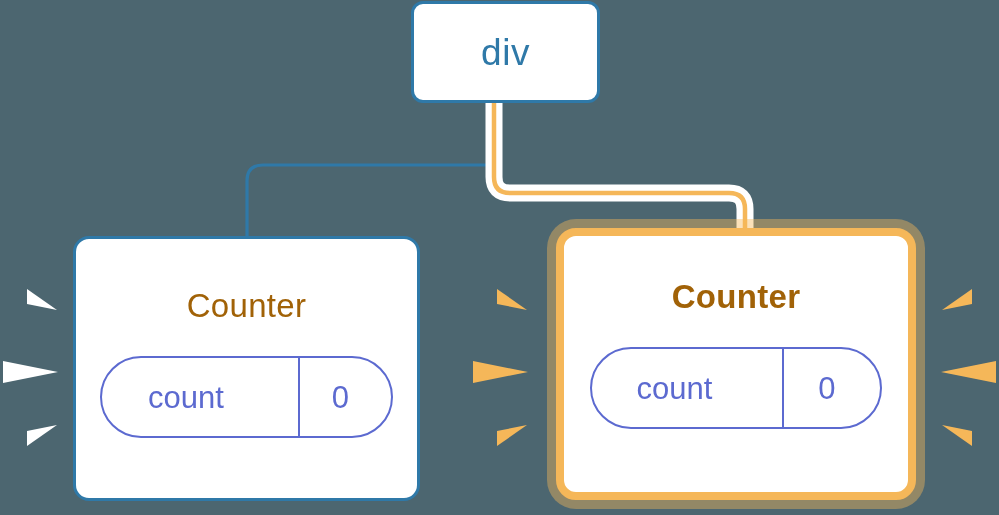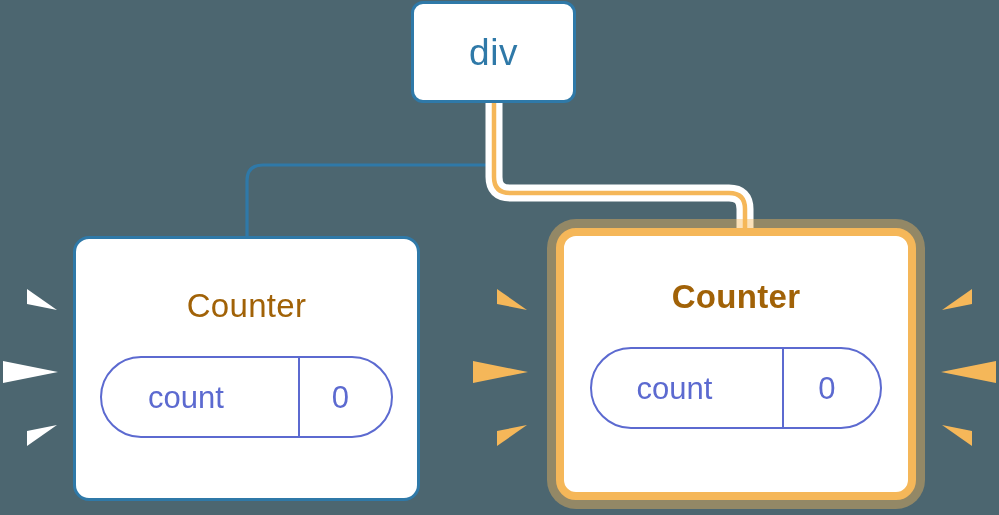--- a/index.html
+++ b/index.html
@@ -41,21 +41,21 @@
     box-sizing: border-box;
     display: flex;
     flex-direction: column;
     align-items: center;
     justify-content: center;
   }
 
   .node-div {
     left: 411px;
     top: 1px;
-    width: 165px;
+    width: 189px;
     height: 102px;
     border: 3px solid #2f79a8;
     border-radius: 12px;
   }
   .node-div .node-title {
     font-size: 37px;
     color: #2f79a8;
     line-height: 1;
     letter-spacing: 0.5px;
   }

